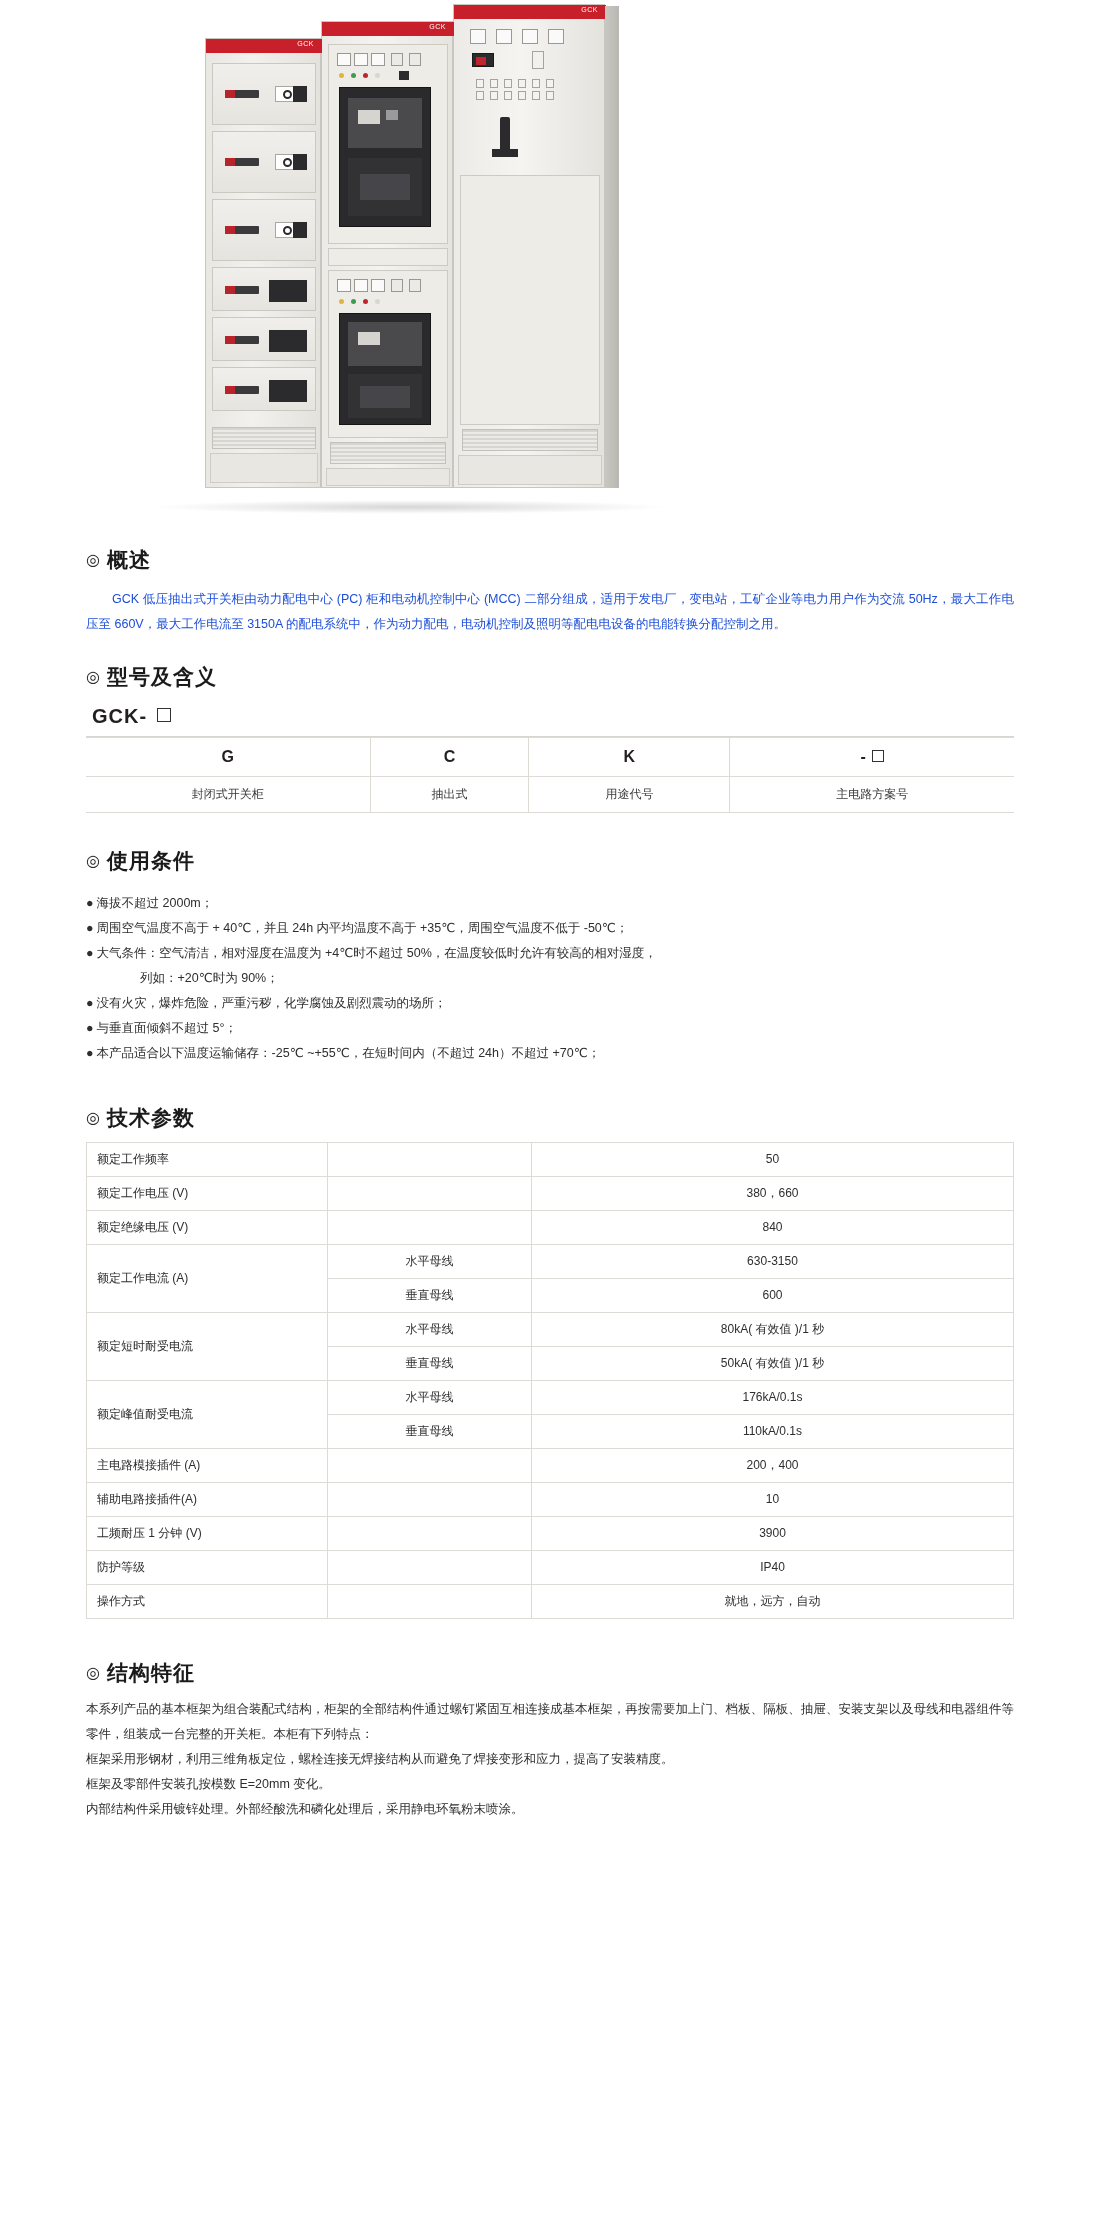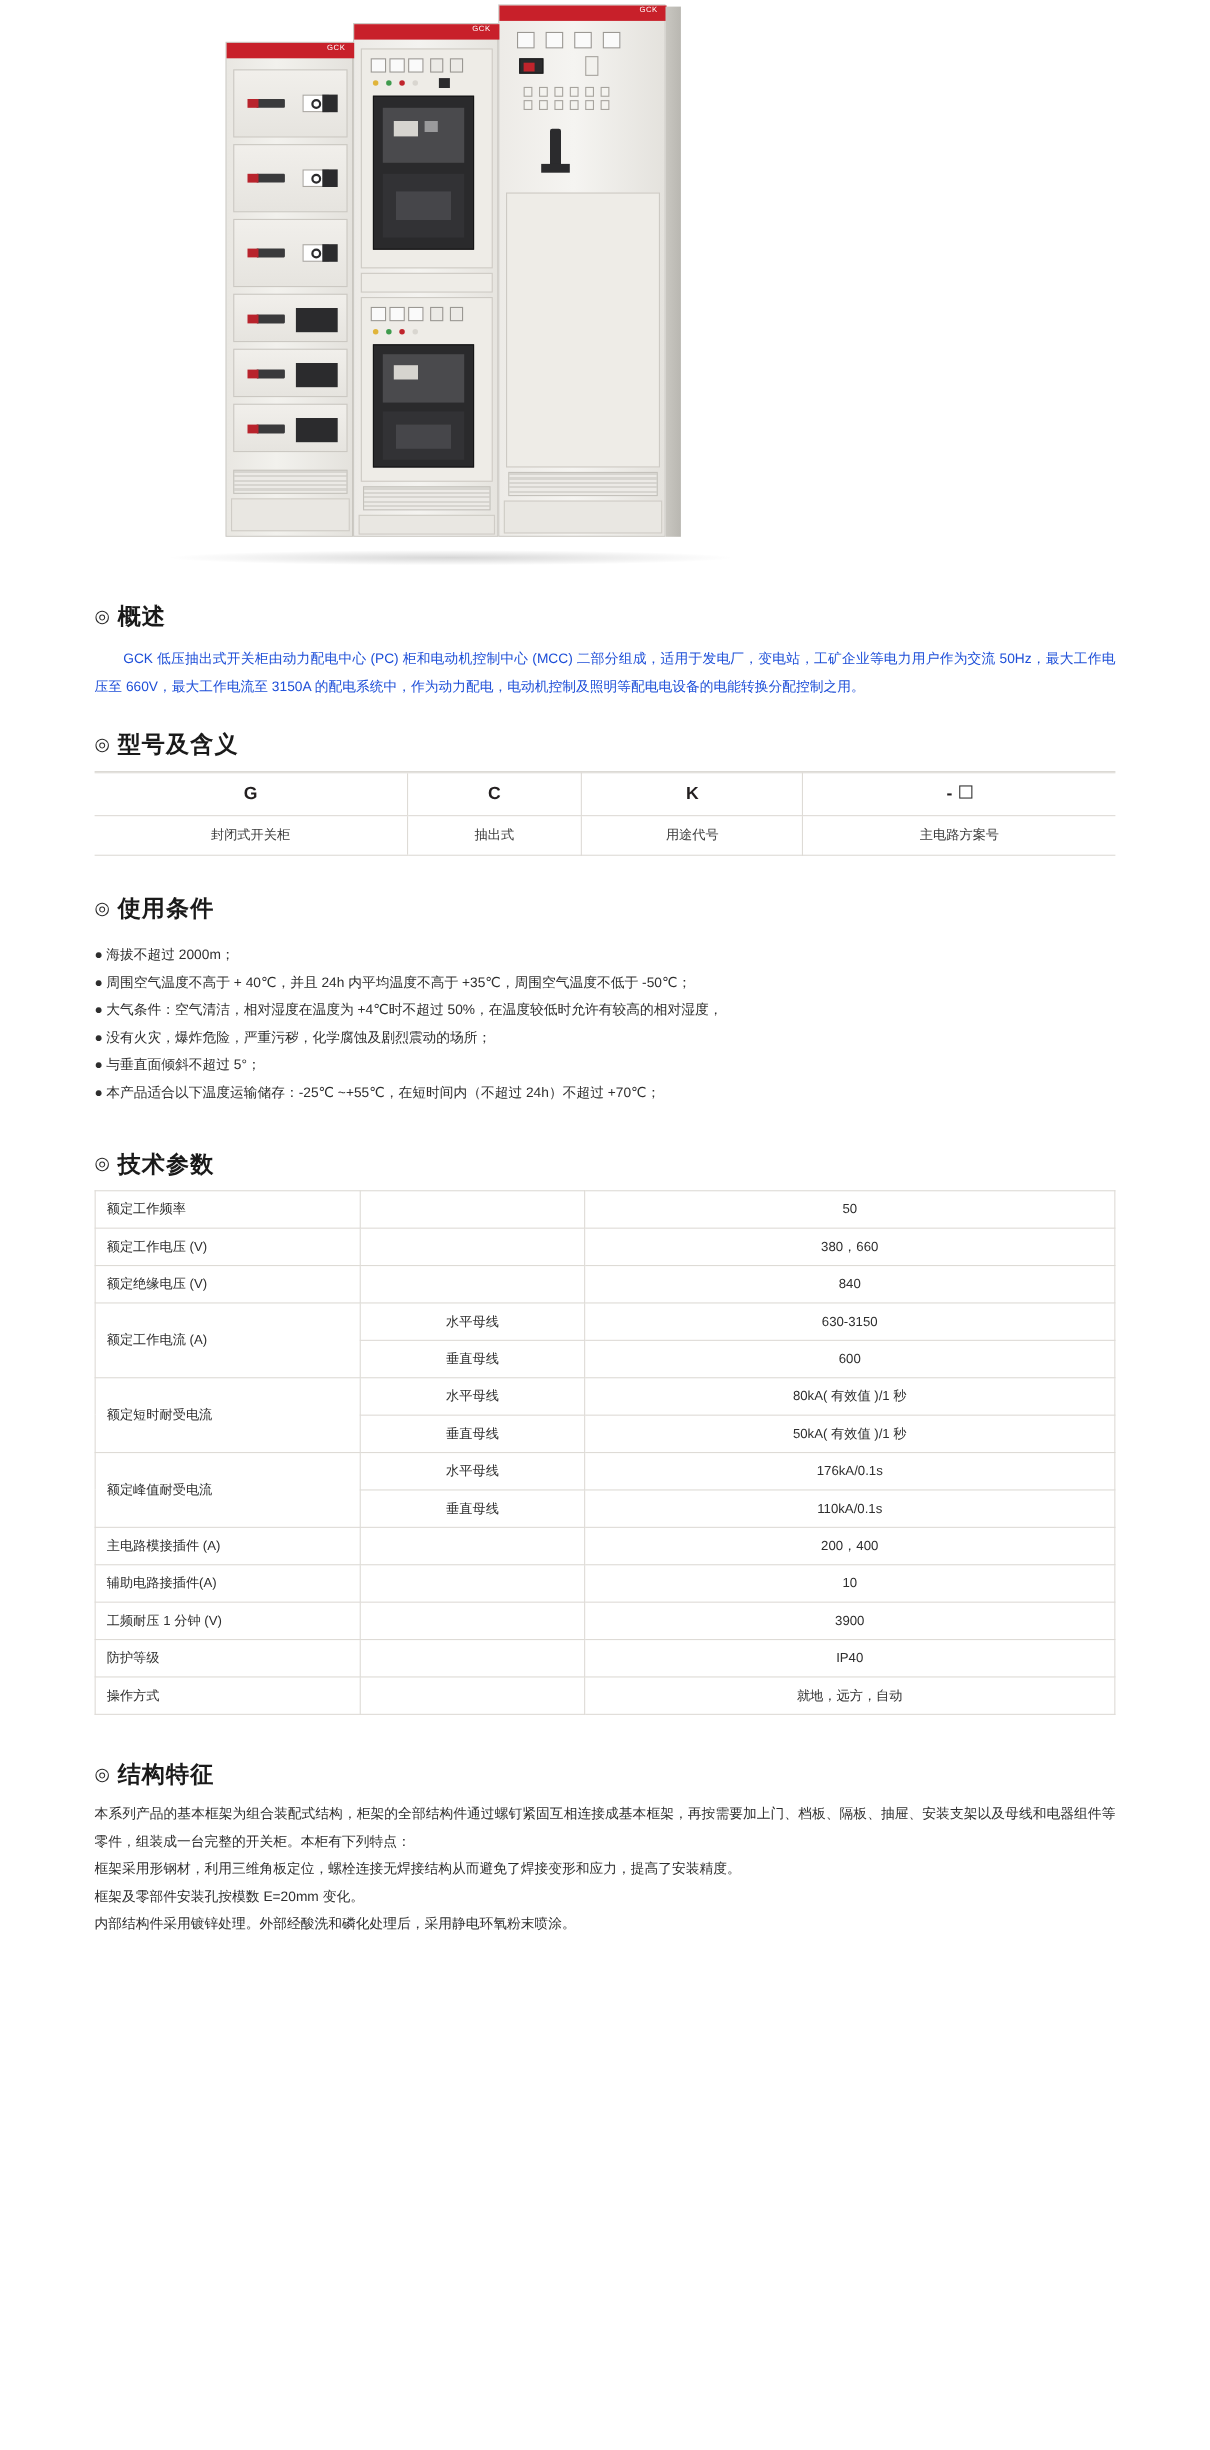--- a/index.html
+++ b/index.html
@@ -264,20 +264,23 @@
       <h2 class="sec">
         <span class="ring">◎</span><span>概述</span>
       </h2>
       <p class="para"><span class="indent"></span><span>GCK 低压抽出式开关柜由动力配电中心 (PC) 柜和电动机控制中心 (MCC) 二部分组成，适用于发电厂，变电站，工矿企业等电力用户作为交流 50Hz，最大工作电压至 660V，最大工作电流至 3150A 的配电系统中，作为动力配电，电动机控制及照明等配电电设备的电能转换分配控制之用。</span></p>
     </section>
 
     <section class="sec-block">
       <h2 class="sec">
         <span class="ring">◎</span><span>型号及含义</span>
       </h2>
+      <div class="type-title">
+        <span>GCK-</span><span class="box"></span>
+      </div>
       <div class="hr-line"></div>
       <table class="type-table">
         <tbody>
             <tr class="letters">
           <td class="nb">G</td>
           <td>C</td>
           <td>K</td>
           <td class="nb"><span>-</span><span class="codebox"></span></td>
         </tr>
         <tr class="desc">
@@ -291,20 +294,21 @@
     </section>
 
     <section class="sec-block" style="margin-top:34px;">
       <h2 class="sec">
         <span class="ring">◎</span><span>使用条件</span>
       </h2>
       <ul class="cond-list">
         <li><span class="b">●</span><span>海拔不超过 2000m；</span></li>
         <li><span class="b">●</span><span>周围空气温度不高于 + 40℃，并且 24h 内平均温度不高于 +35℃，周围空气温度不低于 -50℃；</span></li>
         <li><span class="b">●</span><span>大气条件：空气清洁，相对湿度在温度为 +4℃时不超过 50%，在温度较低时允许有较高的相对湿度，</span>
+          <span class="cond-sub">列如：+20℃时为 90%；</span>
         </li>
         <li><span class="b">●</span><span>没有火灾，爆炸危险，严重污秽，化学腐蚀及剧烈震动的场所；</span></li>
         <li><span class="b">●</span><span>与垂直面倾斜不超过 5°；</span></li>
         <li><span class="b">●</span><span>本产品适合以下温度运输储存：-25℃ ~+55℃，在短时间内（不超过 24h）不超过 +70℃；</span></li>
       </ul>
     </section>
 
     <section class="sec-block" style="margin-top:38px;">
       <h2 class="sec">
         <span class="ring">◎</span><span>技术参数</span>

